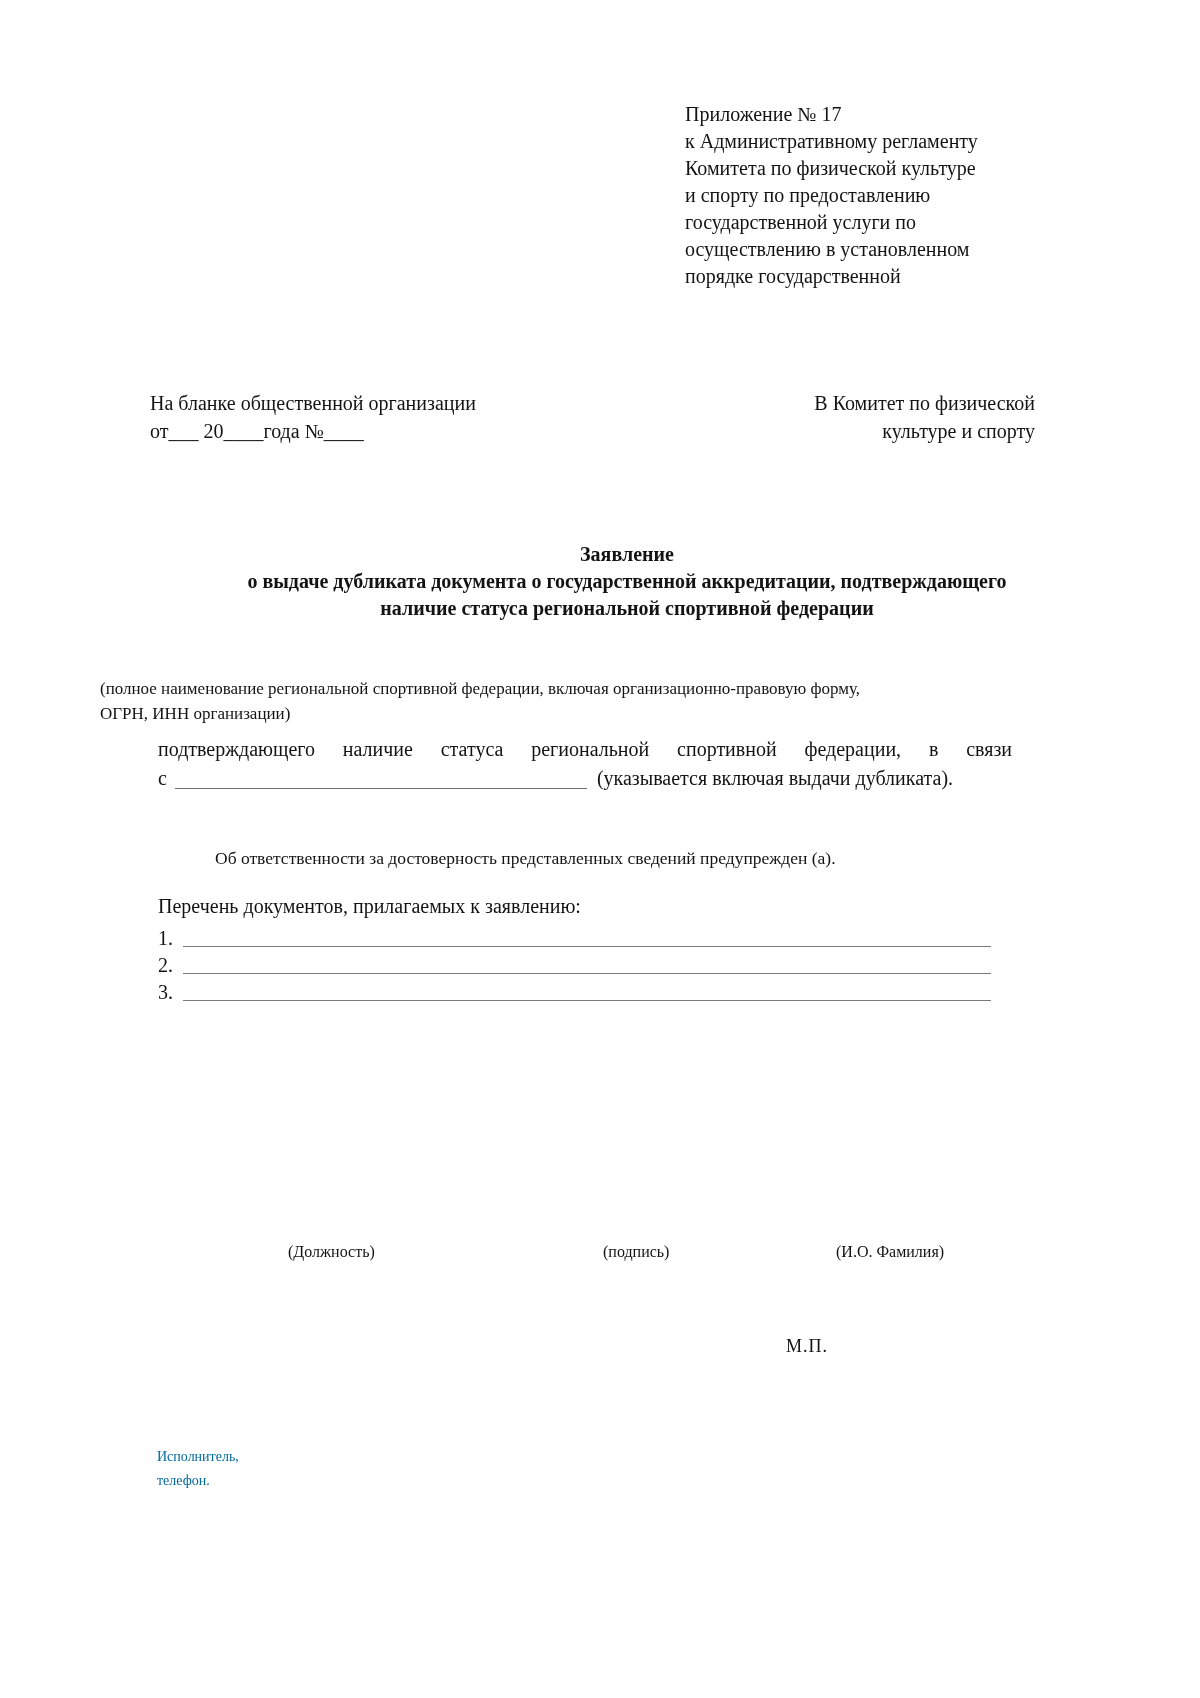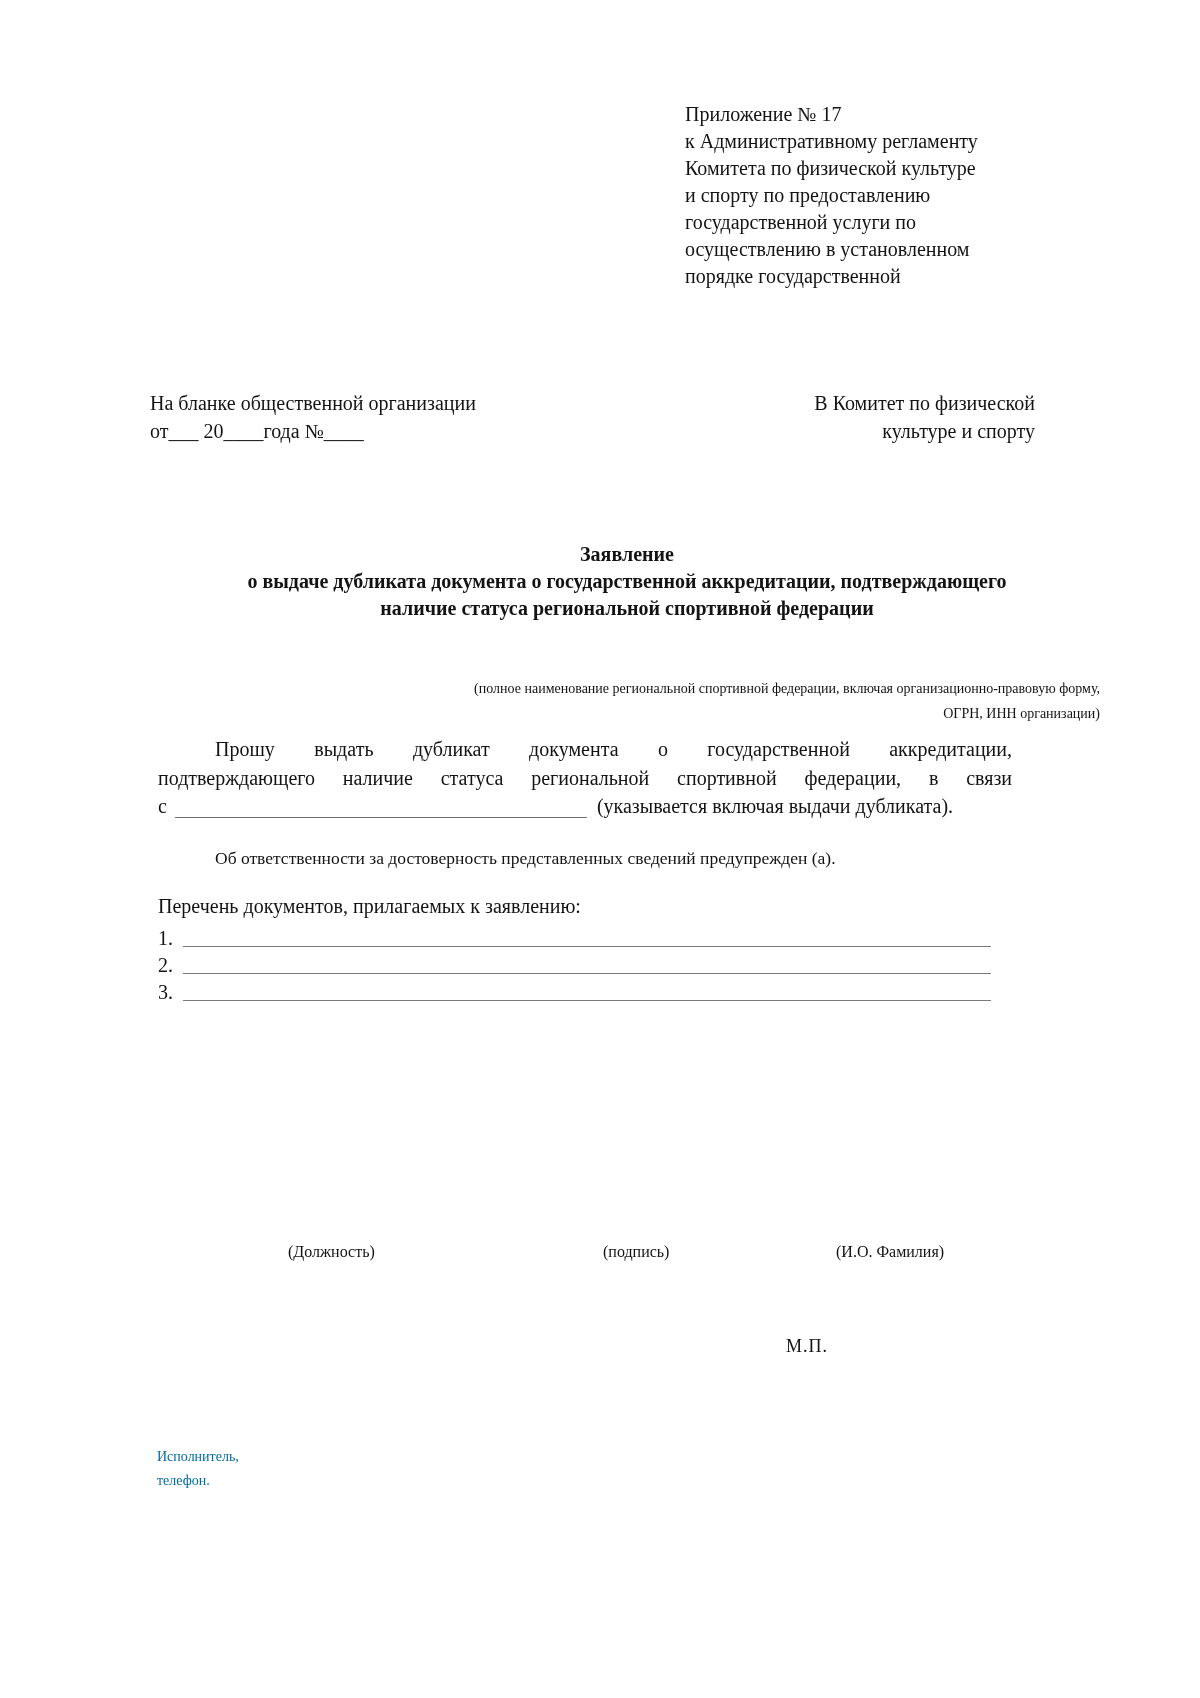--- a/index.html
+++ b/index.html
@@ -28,21 +28,21 @@
   
   .doc-title {
     left: 0; top: 541px; width: 1200px;
     text-align: center; font-weight: bold;
     font-size: 20px; line-height: 27px; margin-left: 27px;
   }
 
   
   .name-caption {
     left: 100px; top: 676px; width: 1000px;
-    text-align: right; font-size: 14px; line-height: 25px;
+    text-align: left; font-size: 17px; line-height: 25px;
   }
 
   
   .request {
     left: 158px; top: 735px; width: 854px;
     font-size: 20px; line-height: 28.5px;
   }
   .request .jline { text-align: justify; text-align-last: justify; }
   .request .indent { text-indent: 57px; }
   .request .fill-line {
@@ -115,21 +115,20 @@
   <div>о выдаче дубликата документа о государственной аккредитации, подтверждающего</div>
   <div>наличие статуса региональной спортивной федерации</div>
 </div>
 
 <div class="abs name-caption">
   <div>(полное наименование региональной спортивной федерации, включая организационно-правовую форму,</div>
   <div>ОГРН, ИНН организации)</div>
 </div>
 
 <div class="abs request">
-  <div class="jline indent">Прошу выдать дубликат документа о государственной аккредитации,</div>
   <div class="jline">подтверждающего наличие статуса региональной спортивной федерации, в связи</div>
   <div class="fill-line">
     <span>с</span>
     <span class="blank"></span>
     <span class="suffix">(указывается включая выдачи дубликата).</span>
   </div>
 </div>
 
 <div class="abs responsibility">Об ответственности за достоверность представленных сведений предупрежден (а).</div>
 

